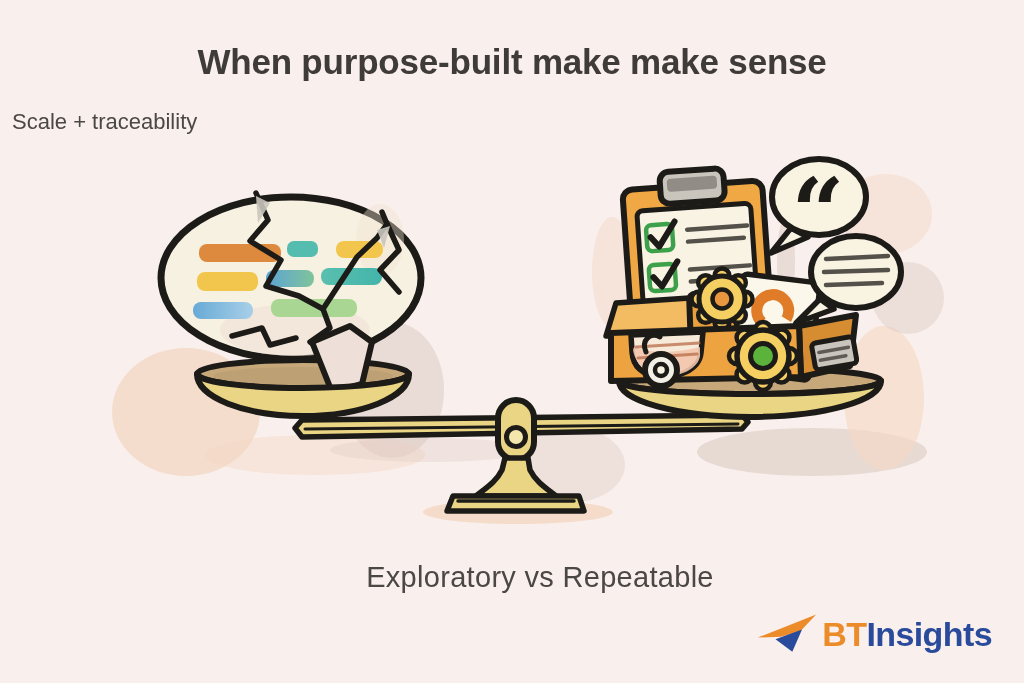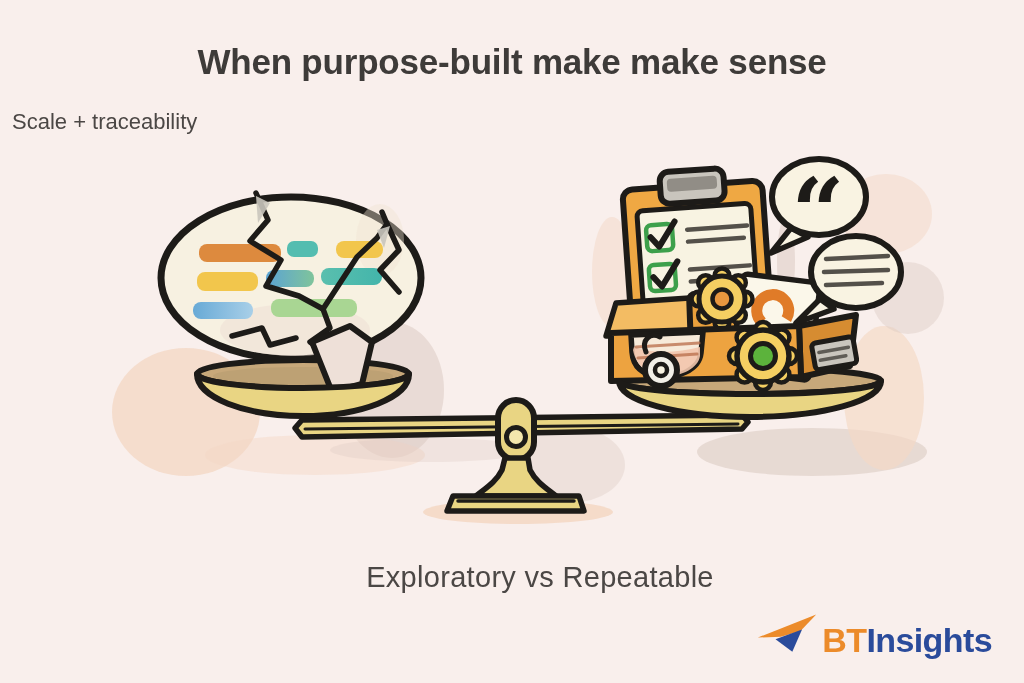--- a/index.html
+++ b/index.html
@@ -15,21 +15,21 @@
   }
   .subtitle{
     position:absolute;top:109px;left:12px;width:100%;
     font-size:22px;font-weight:400;color:var(--text_mid,#4b4745);
   }
   .caption{
     position:absolute;top:561px;left:0;width:100%;text-align:center;
     font-size:29px;font-weight:400;letter-spacing:.3px;color:var(--text_mid,#4b4745);padding-left:28px;
   }
   .logo{
-    position:absolute;right:32px;bottom:26px;display:flex;align-items:flex-end;gap:4px;
+    position:absolute;right:32px;bottom:26px;display:flex;align-items:center;gap:4px;
   }
   .logo .wordmark{font-size:34px;font-weight:700;letter-spacing:-.6px;line-height:1;}
   .logo .bt{color:var(--logo_orange,#ec8b2a);}
   .logo .insights{color:var(--logo_blue,#2a4b9b);}
   .illustration{position:absolute;left:0;top:0;}
   
   .st{stroke:var(--ink,#1d1b18);stroke-linejoin:round;stroke-linecap:round;}
   .nf{fill:none;}
   
   .f-gold{fill:var(--gold,#e9d583);}

